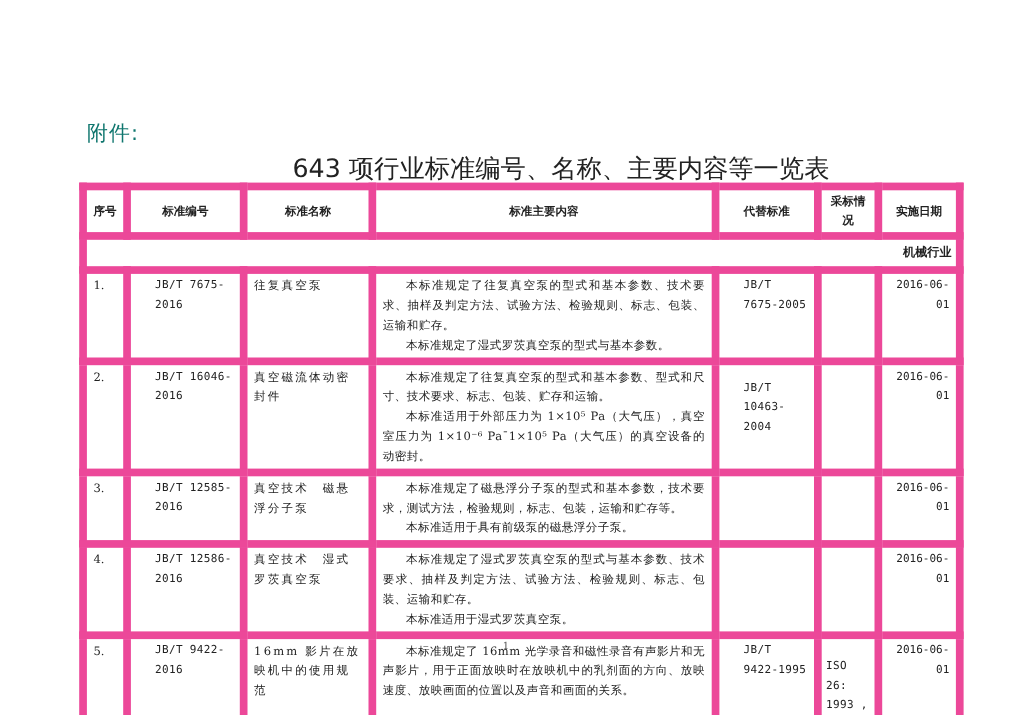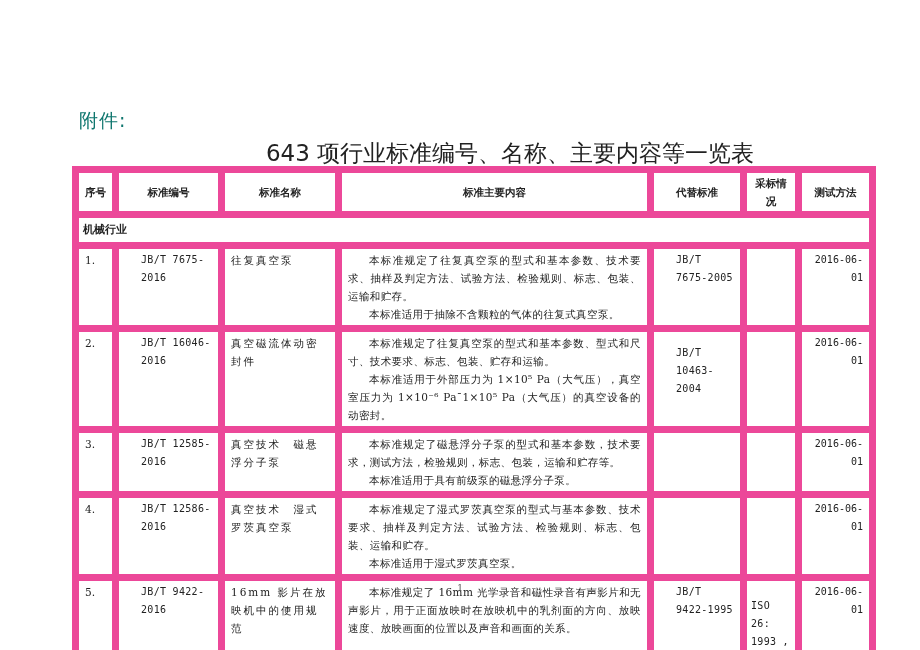--- a/index.html
+++ b/index.html
@@ -7,21 +7,21 @@
          font-family: "DejaVu Serif", serif; color: #222; }
   .attach { position: absolute; left: 79px; top: 108px; font-size: 19px;
             font-family: "DejaVu Sans", sans-serif; color: #0f766e; letter-spacing: 1px; }
   .title { position: absolute; left: 0; width: 920px; top: 138px; text-align: center;
            font-size: 23px; font-family: "DejaVu Sans", sans-serif; color: #222; padding-left: 100px; box-sizing: border-box; }
   table { position: absolute; left: 72px; top: 166px; border-collapse: collapse;
           table-layout: fixed; width: 797px; }
   td, th { border: 7px solid #ec4899; vertical-align: top; font-size: 10.5px;
            line-height: 18px; padding: 2px 6px; font-weight: normal; }
   th { text-align: center; font-family: "DejaVu Sans", sans-serif; font-weight: bold; font-size: 10.5px; padding: 1px 4px; height: 18px; vertical-align: middle; }
-  td.cat { font-family: "DejaVu Sans", sans-serif; font-weight: bold; font-size: 11px; padding: 3px 4px; height: 16px; }
+  td.cat { font-family: "DejaVu Sans", sans-serif; font-weight: bold; font-size: 11px; padding: 3px 4px; height: 16px; text-align: right; }
   td.mono { font-family: "DejaVu Sans Mono", monospace; font-size: 10px; letter-spacing: 0.3px; padding-left: 22px; }
   td.num { font-family: "DejaVu Serif", serif; font-size: 10.5px; padding-left: 6px; }
   td.content p { margin: 0; text-indent: 2em; text-align: justify; letter-spacing: 0.4px; }
   td.name { letter-spacing: 2px; }
   td.date { text-align: right; font-family: "DejaVu Sans Mono", monospace; font-size: 10px; }
   .pagenum { position: absolute; left: 0; width: 920px; top: 583px; text-align: center; font-size: 9px; color: #555; }
 </style>
 </head>
 <body>
 
@@ -39,35 +39,35 @@
       <col style="width:74px">
   </colgroup>
   <thead>
     <tr>
       <th>序号</th>
       <th>标准编号</th>
       <th>标准名称</th>
       <th>标准主要内容</th>
       <th>代替标准</th>
       <th>采标情况</th>
-      <th>测试方法</th>
+      <th>实施日期</th>
     </tr>
   </thead>
   <tbody>
     <tr>
       <td class="cat" colspan="7">机械行业</td>
     </tr>
 
     <tr style="height:72px">
       <td class="num">1.</td>
       <td class="mono">JB/T 7675-2016</td>
       <td class="name">往复真空泵</td>
       <td class="content">
         <p>本标准规定了往复真空泵的型式和基本参数、技术要求、抽样及判定方法、试验方法、检验规则、标志、包装、运输和贮存。</p>
-        <p>本标准适用于抽除不含颗粒的气体的往复式真空泵。</p>
+        <p>本标准规定了湿式罗茨真空泵的型式与基本参数。</p>
       </td>
       <td class="mono">JB/T 7675-2005</td>
       <td class="mono"></td>
       <td class="date">2016-06-01</td>
     </tr>
 
     <tr style="height:86px">
       <td class="num">2.</td>
       <td class="mono">JB/T 16046-2016</td>
       <td class="name">真空磁流体动密封件</td>

